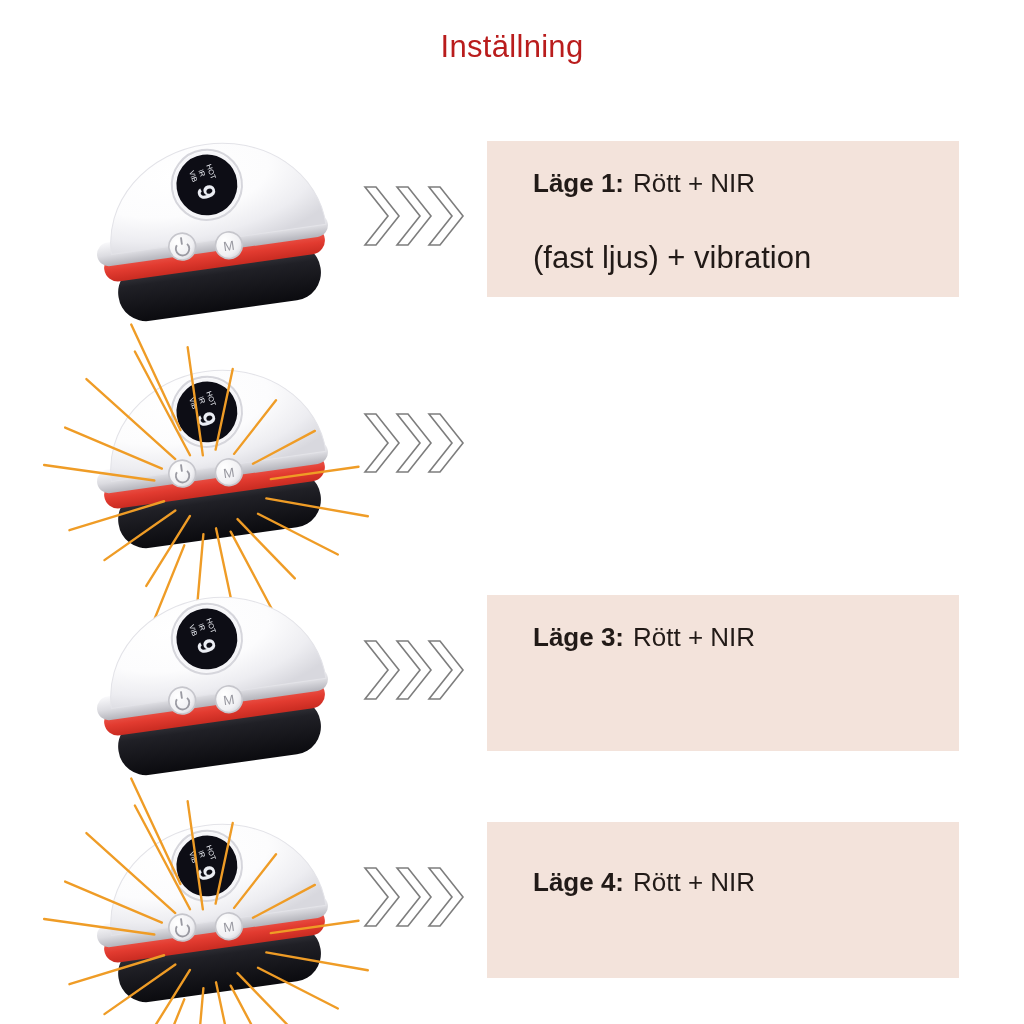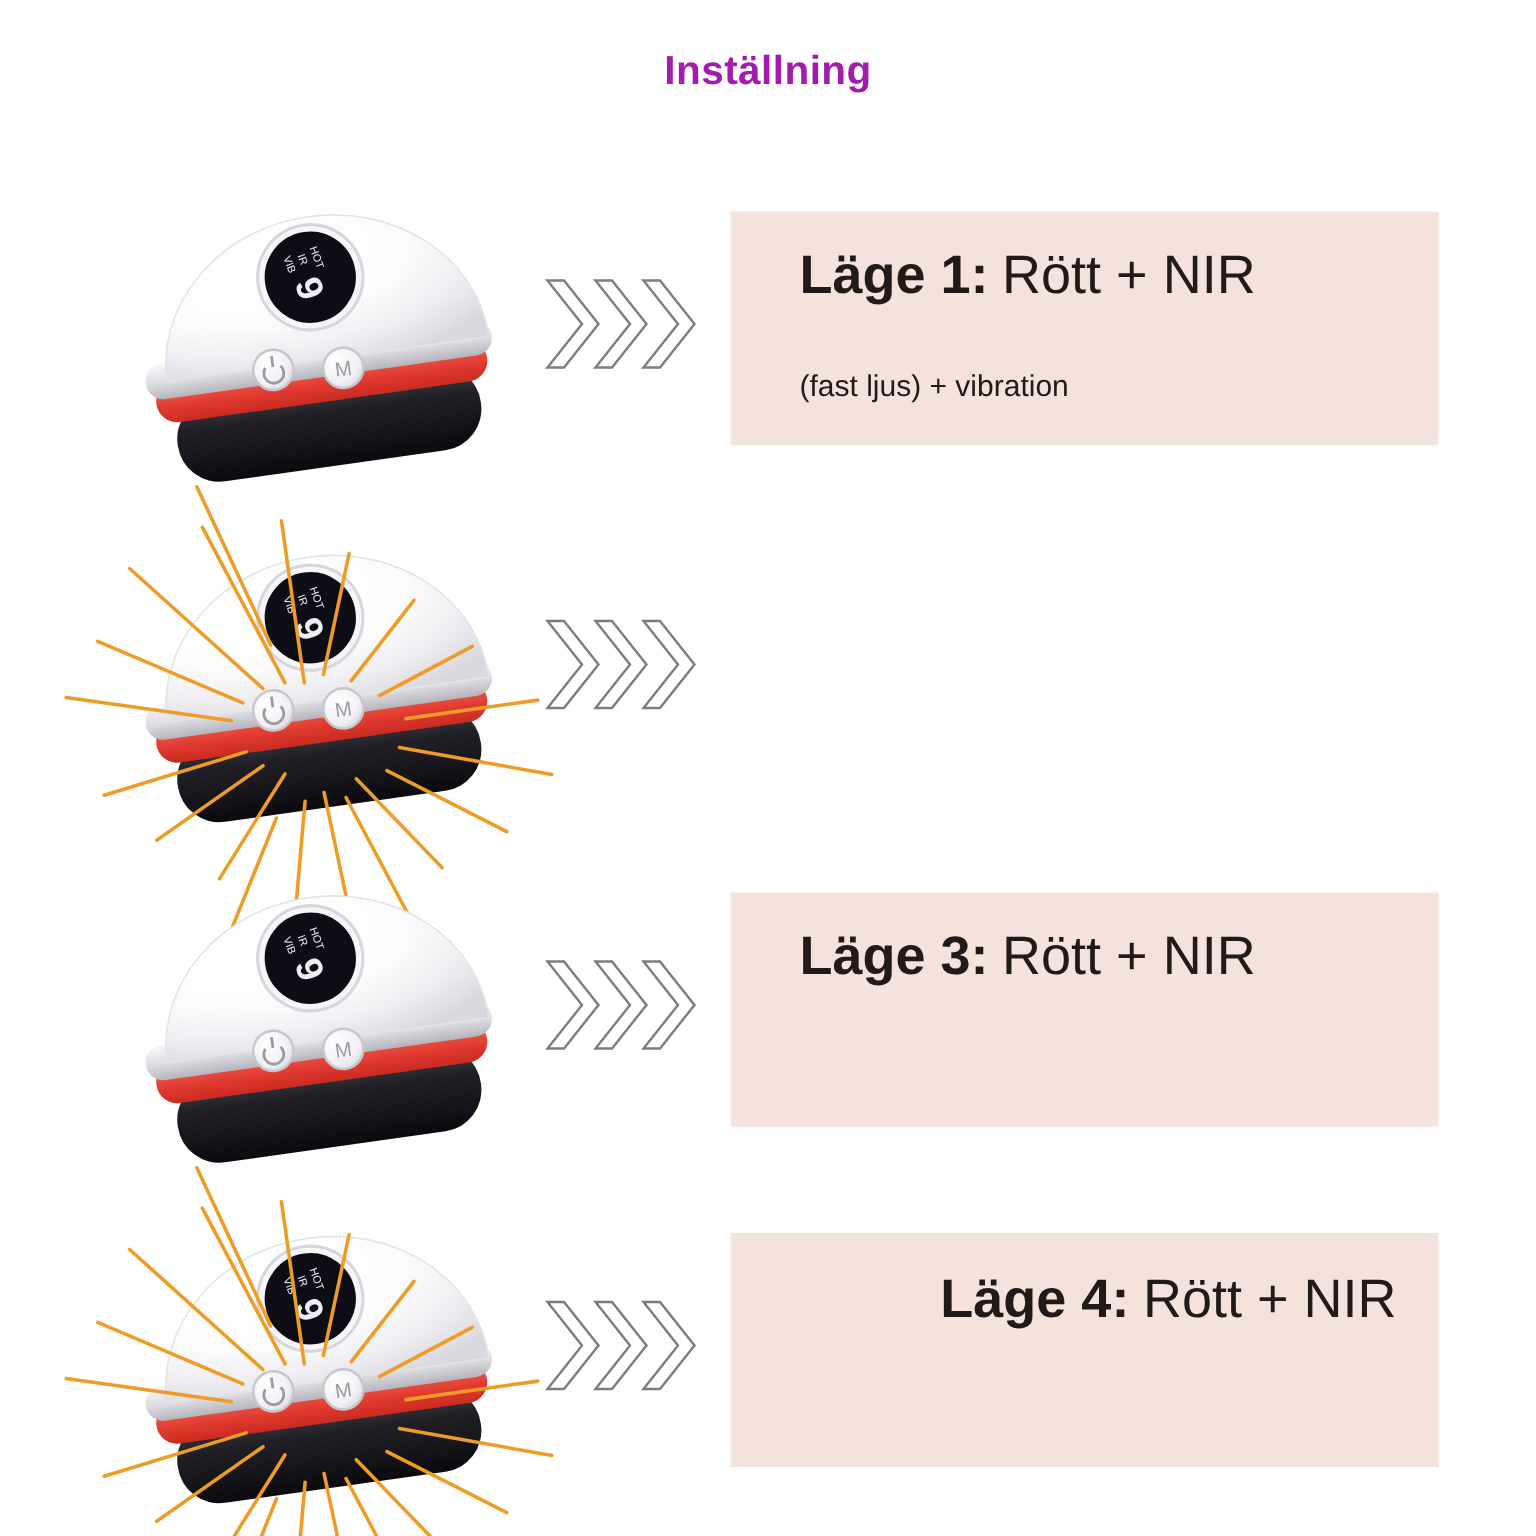--- a/index.html
+++ b/index.html
@@ -2,35 +2,35 @@
 <html><head>
 <meta charset="utf-8">
 <style>
   html,body{margin:0;padding:0;background:#ffffff;}
   .canvas{
     position:relative;width:1024px;height:1024px;background:#ffffff;
     font-family:"Liberation Sans", sans-serif;color:#211a17;overflow:hidden;
   }
   
   .title-block{position:absolute;top:26px;left:0;width:1024px;text-align:center;}
-  .title-line{font-size:27px;font-weight:bold;letter-spacing:.3px;line-height:42px;color:#a21caf;}
+  .title-line{font-size:31px;font-weight:normal;letter-spacing:.3px;line-height:42px;color:#b91c1c;}
   
   .mode-row{position:absolute;left:0;width:1024px;height:230px;}
   .row-1{top:141px;} .row-2{top:368px;} .row-3{top:595px;} .row-4{top:822px;}
   .device-wrap{position:absolute;left:92px;top:-12px;width:268px;height:198px;}
   .device-wrap svg{overflow:visible;}
   .arrows{position:absolute;left:362px;top:42px;width:104px;height:66px;}
   .infobox{
     position:absolute;left:487px;top:0;width:472px;height:156px;
     background:#f3e3db;box-sizing:border-box;padding:26px 28px 0 46px;
   }
-  .mode-line{font-size:36px;line-height:32px;white-space:nowrap;}
+  .mode-line{font-size:26px;line-height:32px;white-space:nowrap;}
   .mode-label{font-weight:bold;margin-right:9px;}
-  .mode-desc{font-size:20px;line-height:38px;margin-top:40px;}
-  .row-4 .infobox{padding-top:28px;text-align:right;}
+  .mode-desc{font-size:31px;line-height:38px;margin-top:40px;}
+  .row-4 .infobox{padding-top:44px;}
   .row-4 .mode-desc{margin-top:4px;white-space:normal;}
   .chev{fill:#ffffff;stroke:#7d7d7d;stroke-width:1.6;stroke-linejoin:miter;}
 </style>
 </head>
 <body>
 
 <svg width="0" height="0" style="position:absolute" aria-hidden="true">
   <defs>
     <radialGradient id="g-dome" cx="35%" cy="28%" r="85%">
       <stop offset="0%" stop-color="#ffffff"></stop>

